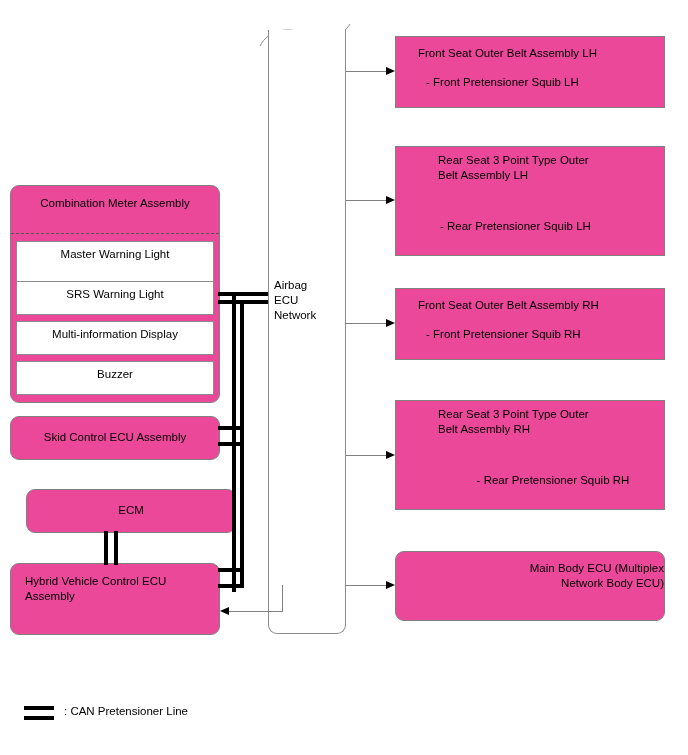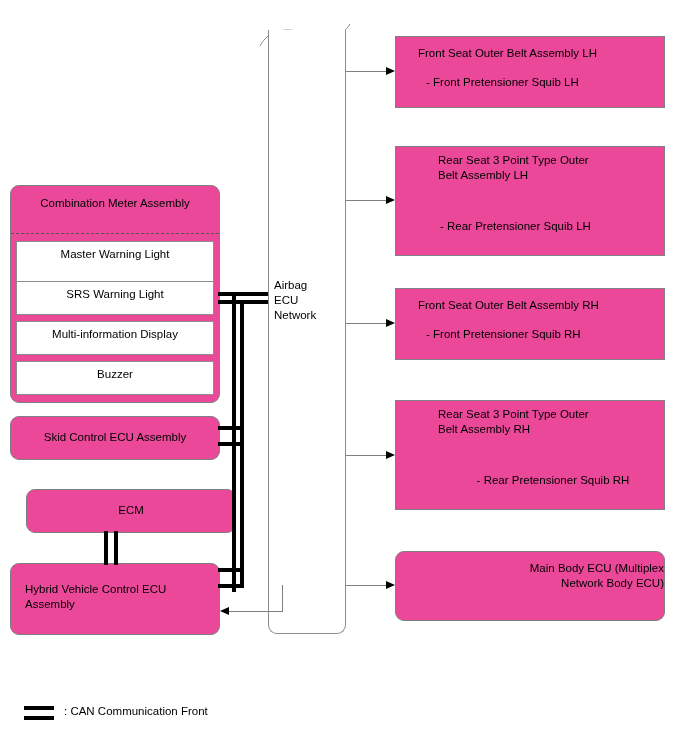--- a/index.html
+++ b/index.html
@@ -167,21 +167,21 @@
 
   <div class="node rounded" style="left:10px; top:416px; width:210px; height:44px;padding-left:36px;">
     <div class="node-label center-top" style="top:13px;">Skid Control ECU Assembly</div>
   </div>
 
   <div class="node rounded" style="left:10px; top:489px; width:210px; height:44px;margin-left:16px;">
     <div class="node-label center-top" style="top:13px;">ECM</div>
   </div>
 
   <div class="node rounded" style="left:10px; top:563px; width:210px; height:72px;">
-    <div class="node-label" style="left:14px; top:10px; width:190px; text-align:left;margin-top:8px;">Hybrid Vehicle Control ECU
+    <div class="node-label" style="left:14px; top:10px; width:190px; text-align:left;">Hybrid Vehicle Control ECU
 Assembly</div>
   </div>
 
   <div class="node square" style="left:395px; top:36px; width:270px; height:72px;">
     <div class="node-label" style="left:22px; top:9px; width:246px; text-align:left;">Front Seat Outer Belt Assembly LH</div>
     <div class="node-label" style="left:30px; top:38px; width:238px; text-align:left;">- Front Pretensioner Squib LH</div>
   </div>
 
   <div class="node square" style="left:395px; top:146px; width:270px; height:110px;">
     <div class="node-label" style="left:42px; top:6px; width:226px; text-align:left;">Rear Seat 3 Point Type Outer
@@ -235,16 +235,16 @@
 
   <div class="can-h" style="left:218px; top:584px; width:26px;"></div>
   <div class="can-h" style="left:218px; top:568px; width:22px;"></div>
 
   <div class="can-v" style="left:104px; top:531px; height:34px;"></div>
   <div class="can-v" style="left:114px; top:531px; height:34px;"></div>
 
   <div id="legend" style="left:24px; top:706px; width:260px; height:20px;">
     <div class="legend-bar" style="left:0; top:0;"></div>
     <div class="legend-bar" style="left:0; top:10px;"></div>
-    <div id="legend-text">: CAN Communication Front</div>
+    <div id="legend-text">: CAN Pretensioner Line</div>
   </div>
 
 </div>
 
 </body></html>

